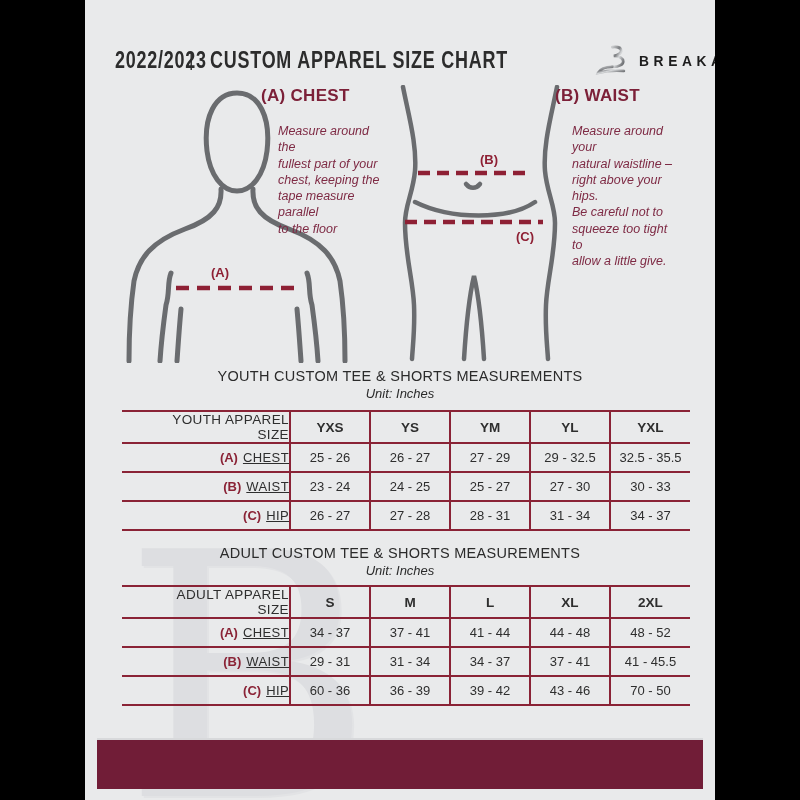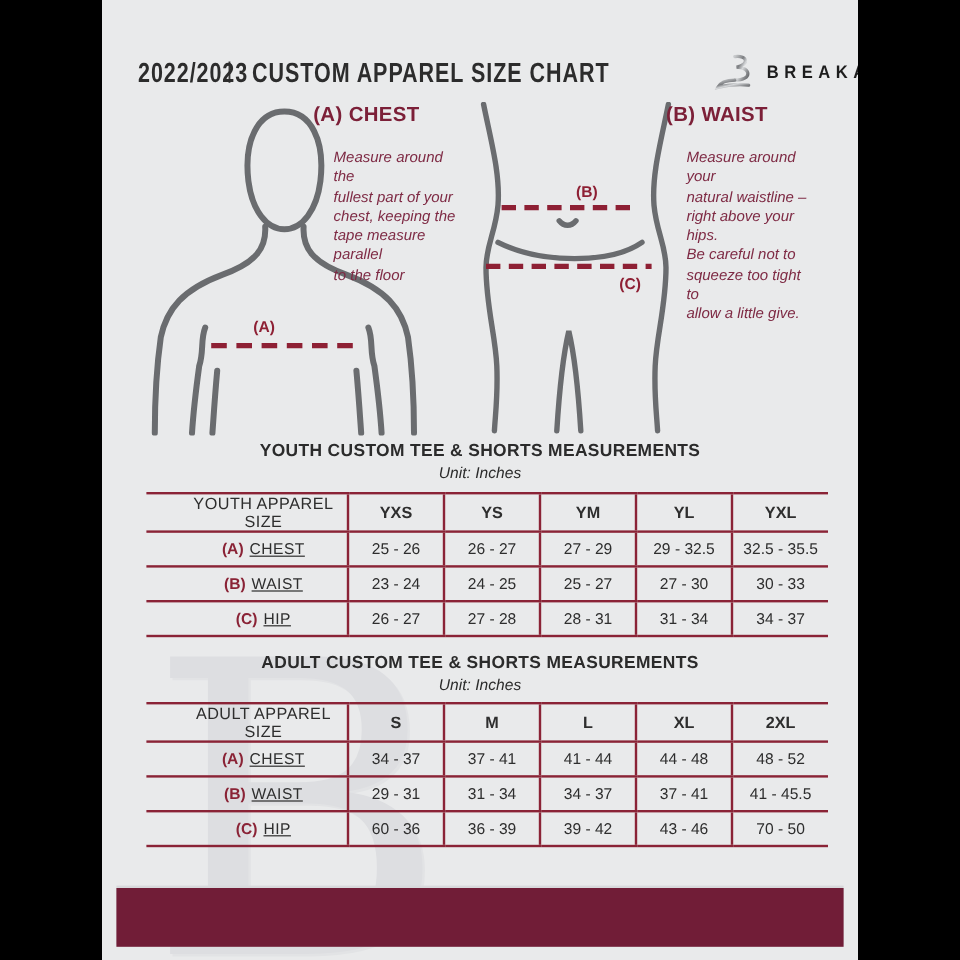--- a/index.html
+++ b/index.html
@@ -40,39 +40,39 @@
   .fig-lower{left:311px;top:85px;}
   svg text.marker{font-family:"Liberation Sans",sans-serif;font-weight:bold;font-size:13px;fill:#8e2034;}
   .guide-block{position:absolute;width:140px;z-index:2;}
   .gb-chest{left:176px;top:86px;}
   .gb-waist{left:470px;top:86px;}
   .gb-hips{left:470px;top:224px;}
   .guide-h{margin:0 0 8px;font-size:17px;font-weight:bold;color:#7c2038;letter-spacing:.3px;}
   .guide-p{margin:17px;font-style:italic;font-size:12.5px;line-height:1.3;color:#7e2a44;white-space:pre-line;}
   
   .tbl-title{position:absolute;left:0;width:100%;text-align:center;z-index:2;
-    font-weight:bold;font-size:14.5px;color:#2b2b2b;letter-spacing:.3px;}
+    font-weight:normal;font-size:14.5px;color:#2b2b2b;letter-spacing:.3px;}
   .youth-title{top:368px;}
   .adult-title{top:545px;}
   .tbl-unit{position:absolute;left:0;width:100%;text-align:center;z-index:2;
     font-style:italic;font-size:13px;color:#2b2b2b;}
   .youth-unit{top:386px;}
   .adult-unit{top:563px;}
   table.sizes{position:absolute;left:37px;width:568px;z-index:2;
     border-collapse:collapse;table-layout:fixed;}
   .youth-tbl{top:410px;}
   .adult-tbl{top:585px;}
   table.sizes col.c0{width:168px;}
   table.sizes col.cn{width:80px;}
   table.sizes th,table.sizes td{
     border-top:2px solid #8a2336;border-bottom:2px solid #8a2336;
     border-left:2px solid #8a2336;text-align:center;color:#2e2e2e;padding:0;
   }
   table.sizes th:first-child,table.sizes td:first-child{
-    border-left:none;text-align:center;padding-left:28px;}
+    border-left:none;text-align:right;padding-left:28px;}
   table.sizes thead th{height:29px;font-size:13.5px;font-weight:bold;}
   table.sizes thead th:first-child{font-weight:normal;letter-spacing:.4px;}
   table.sizes tbody td{height:27px;font-size:13px;}
   td.lbl .pre{font-weight:bold;color:#8a2336;margin-right:5px;}
   td.lbl .nm{letter-spacing:.4px;text-decoration:underline;}
   
   .footer-bar{position:absolute;left:12px;top:740px;width:606px;height:49px;
     background:#711d37;z-index:2;box-shadow:0 -2px 0 #d8d9db;}
 </style>
 </head>

